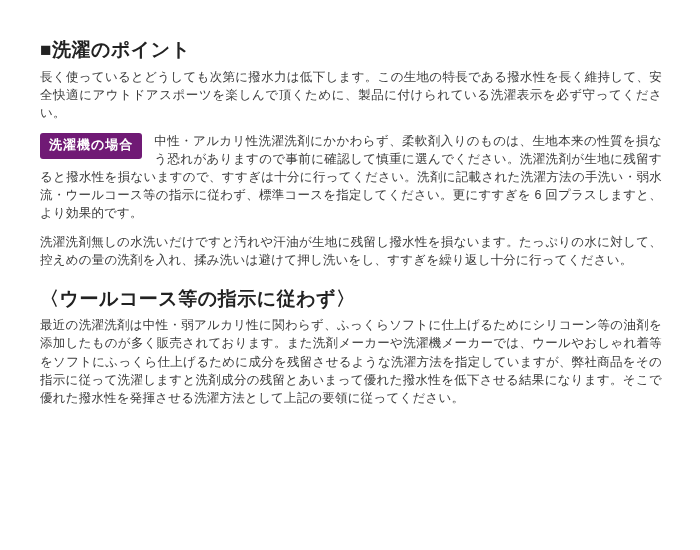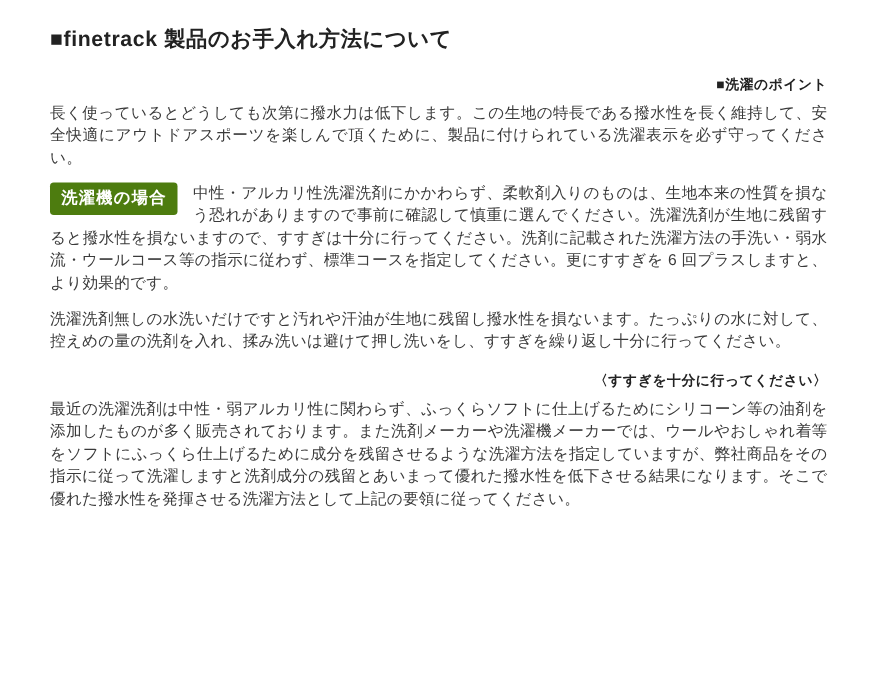--- a/index.html
+++ b/index.html
@@ -21,72 +21,70 @@
     letter-spacing: 0.2px;
   }
   h1.doc-title {
     font-size: 17px;
     font-weight: bold;
     color: #222222;
     margin: 0 0 8px 0;
     letter-spacing: 0.5px;
   }
   h2.sec-heading {
-    font-size: 11px;
+    font-size: 19px;
     font-weight: bold;
     color: #222222;
     margin: 16px 0 4px 0;
     letter-spacing: 0.5px;
-    text-align: right;
   }
   p.body-text {
     margin: 0 0 4px 0;
     text-align: justify;
   }
   .labeled-block {
     margin: 10px 0 2px 0;
     text-align: justify;
   }
   .labeled-block::after {
     content: "";
     display: block;
     clear: both;
   }
   .case-badge {
     float: left;
-    background: #4d7c0f;
+    background: #701a75;
     color: #ffffff;
     font-weight: bold;
     font-size: 13px;
     padding: 3px 9px 4px 9px;
     margin: 1px 12px 4px 0;
     border-radius: 3px;
     letter-spacing: 1px;
     white-space: nowrap;
   }
   p.note-text {
     margin: 2px 0 6px 0;
     text-align: justify;
   }
 </style>
 </head>
 <body>
 
 <div class="doc">
 
-  <h1 class="doc-title">■finetrack 製品のお手入れ方法について</h1>
 
 
   <h2 class="sec-heading">■洗濯のポイント</h2>
   <p class="body-text">長く使っているとどうしても次第に撥水力は低下します。この生地の特長である撥水性を長く維持して、安全快適にアウトドアスポーツを楽しんで頂くために、製品に付けられている洗濯表示を必ず守ってください。</p>
 
   <div class="labeled-block">
     <span class="case-badge">洗濯機の場合</span><span>中性・アルカリ性洗濯洗剤にかかわらず、柔軟剤入りのものは、生地本来の性質を損なう恐れがありますので事前に確認して慎重に選んでください。洗濯洗剤が生地に残留すると撥水性を損ないますので、すすぎは十分に行ってください。洗剤に記載された洗濯方法の手洗い・弱水流・ウールコース等の指示に従わず、標準コースを指定してください。更にすすぎを 6 回プラスしますと、より効果的です。</span>
   </div>
 
   <div class="labeled-block">
     <span>洗濯洗剤無しの水洗いだけですと汚れや汗油が生地に残留し撥水性を損ないます。たっぷりの水に対して、控えめの量の洗剤を入れ、揉み洗いは避けて押し洗いをし、すすぎを繰り返し十分に行ってください。</span>
   </div>
 
-  <h2 class="sec-heading">〈すすぎを十分に行ってください〉</h2>
+  <h2 class="sec-heading">〈ウールコース等の指示に従わず〉</h2>
   <p class="body-text">最近の洗濯洗剤は中性・弱アルカリ性に関わらず、ふっくらソフトに仕上げるためにシリコーン等の油剤を添加したものが多く販売されております。また洗剤メーカーや洗濯機メーカーでは、ウールやおしゃれ着等をソフトにふっくら仕上げるために成分を残留させるような洗濯方法を指定していますが、弊社商品をその指示に従って洗濯しますと洗剤成分の残留とあいまって優れた撥水性を低下させる結果になります。そこで優れた撥水性を発揮させる洗濯方法として上記の要領に従ってください。</p>
 
 </div>
 
 </body></html>

